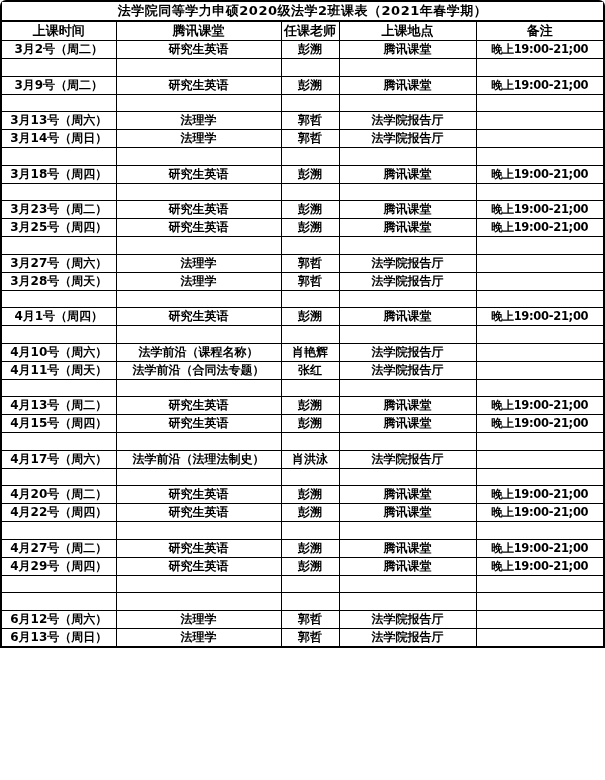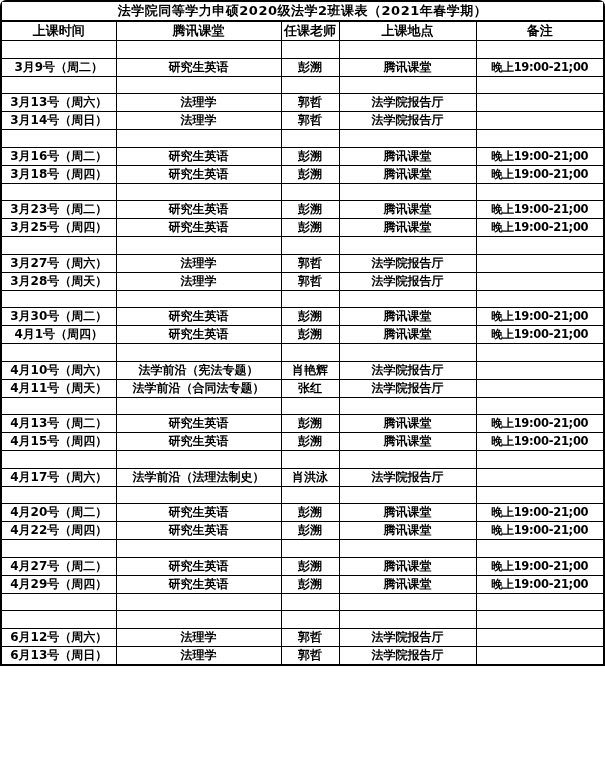--- a/index.html
+++ b/index.html
@@ -74,20 +74,27 @@
       <tr class="header-row">
         <th>上课时间</th>
         <th>腾讯课堂</th>
         <th>任课老师</th>
         <th>上课地点</th>
         <th>备注</th>
       </tr>
     </thead>
     <tbody id="schedule-body">
         <tr>
+          <td class="col-time">3月2号（周二）</td>
+          <td class="col-course">研究生英语</td>
+          <td class="col-teacher">彭溯</td>
+          <td class="col-location">腾讯课堂</td>
+          <td class="col-note">晚上19:00-21;00</td>
+        </tr>
+        <tr>
           <td class="col-time"></td>
           <td class="col-course"></td>
           <td class="col-teacher"></td>
           <td class="col-location"></td>
           <td class="col-note"></td>
         </tr>
         <tr>
           <td class="col-time">3月9号（周二）</td>
           <td class="col-course">研究生英语</td>
           <td class="col-teacher">彭溯</td>
@@ -116,27 +123,20 @@
           <td class="col-note"></td>
         </tr>
         <tr>
           <td class="col-time"></td>
           <td class="col-course"></td>
           <td class="col-teacher"></td>
           <td class="col-location"></td>
           <td class="col-note"></td>
         </tr>
         <tr>
-          <td class="col-time">3月16号（周二）</td>
-          <td class="col-course">研究生英语</td>
-          <td class="col-teacher">彭溯</td>
-          <td class="col-location">腾讯课堂</td>
-          <td class="col-note">晚上19:00-21;00</td>
-        </tr>
-        <tr>
           <td class="col-time">3月18号（周四）</td>
           <td class="col-course">研究生英语</td>
           <td class="col-teacher">彭溯</td>
           <td class="col-location">腾讯课堂</td>
           <td class="col-note">晚上19:00-21;00</td>
         </tr>
         <tr>
           <td class="col-time"></td>
           <td class="col-course"></td>
           <td class="col-teacher"></td>
@@ -179,43 +179,36 @@
           <td class="col-note"></td>
         </tr>
         <tr>
           <td class="col-time"></td>
           <td class="col-course"></td>
           <td class="col-teacher"></td>
           <td class="col-location"></td>
           <td class="col-note"></td>
         </tr>
         <tr>
-          <td class="col-time">3月30号（周二）</td>
-          <td class="col-course">研究生英语</td>
-          <td class="col-teacher">彭溯</td>
-          <td class="col-location">腾讯课堂</td>
-          <td class="col-note">晚上19:00-21;00</td>
-        </tr>
-        <tr>
           <td class="col-time">4月1号（周四）</td>
           <td class="col-course">研究生英语</td>
           <td class="col-teacher">彭溯</td>
           <td class="col-location">腾讯课堂</td>
           <td class="col-note">晚上19:00-21;00</td>
         </tr>
         <tr>
           <td class="col-time"></td>
           <td class="col-course"></td>
           <td class="col-teacher"></td>
           <td class="col-location"></td>
           <td class="col-note"></td>
         </tr>
         <tr>
           <td class="col-time">4月10号（周六）</td>
-          <td class="col-course">法学前沿（宪法专题）</td>
+          <td class="col-course">法学前沿（课程名称）</td>
           <td class="col-teacher">肖艳辉</td>
           <td class="col-location">法学院报告厅</td>
           <td class="col-note"></td>
         </tr>
         <tr>
           <td class="col-time">4月11号（周天）</td>
           <td class="col-course">法学前沿（合同法专题）</td>
           <td class="col-teacher">张红</td>
           <td class="col-location">法学院报告厅</td>
           <td class="col-note"></td>

